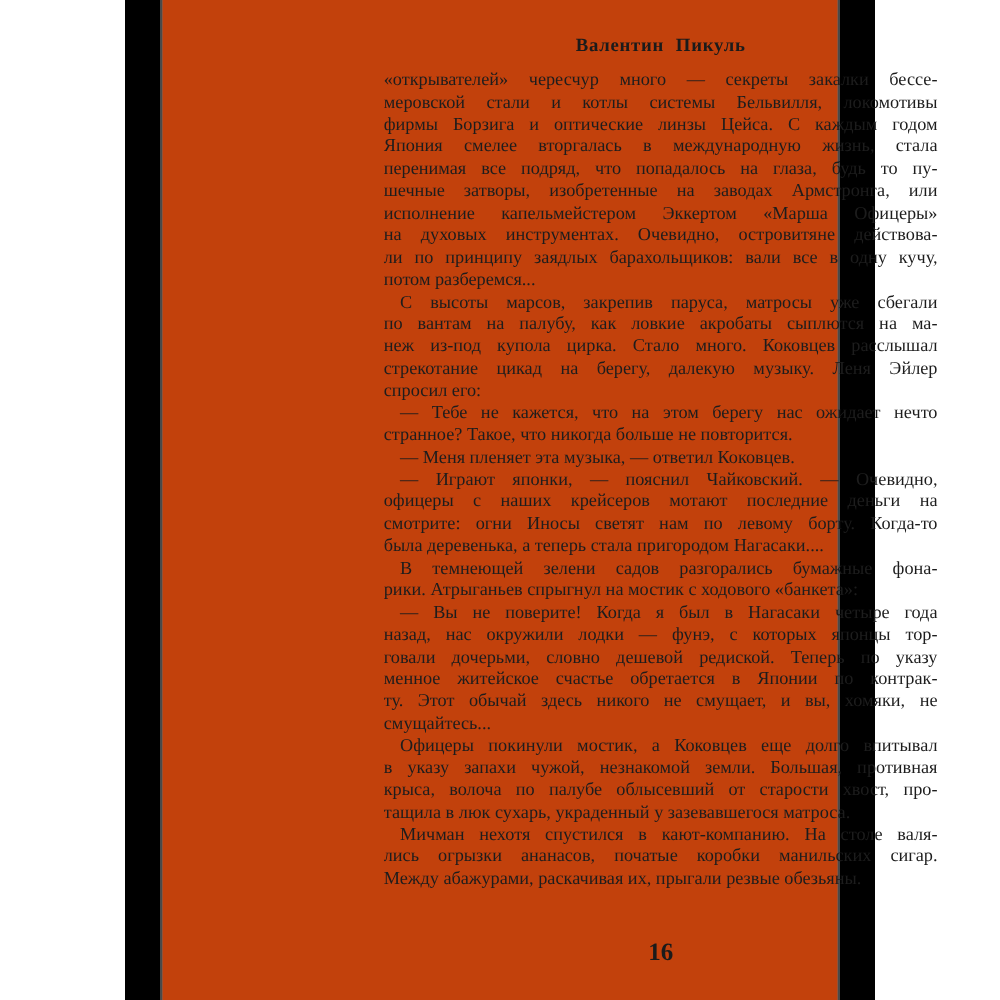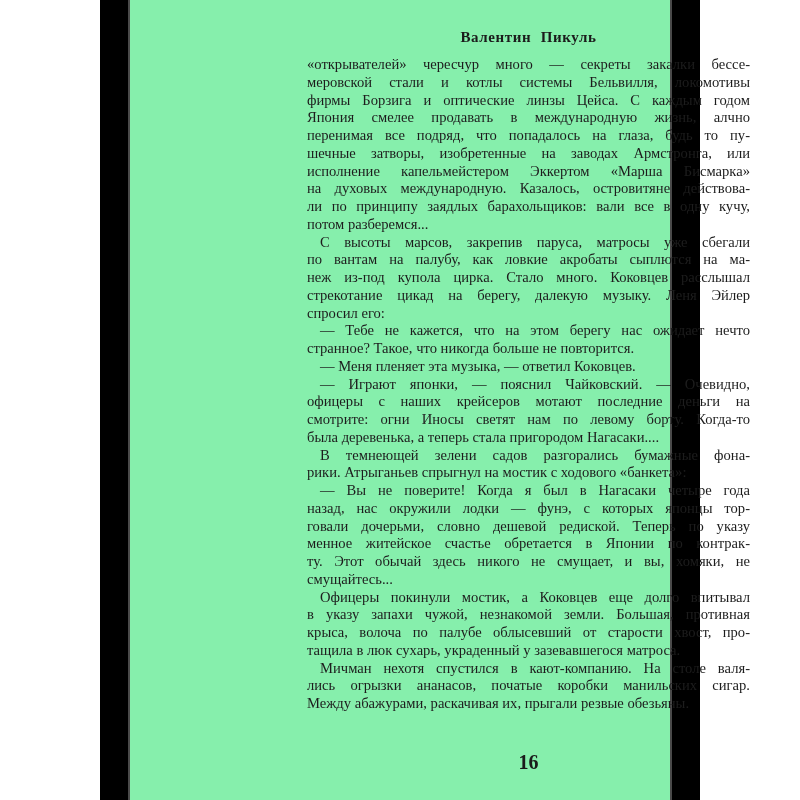--- a/index.html
+++ b/index.html
@@ -25,21 +25,21 @@
     background: #000000;
   }
   .scan-bar.left  { left: 100px; border-right: 2px solid #4a4a4a; }
   .scan-bar.right { left: 670px; border-left: 2px solid #4a4a4a; }
   .paper {
     position: absolute;
     left: 130px;
     top: 0;
     width: 540px;
     height: 800px;
-    background: #86efac;
+    background: #c2410c;
   }
   .running-header {
     position: absolute;
     left: 177px;
     top: 29px;
     width: 443px;
     text-align: center;
     font-weight: bold;
     font-size: 15px;
     letter-spacing: 0.6px;
@@ -86,25 +86,25 @@
 
 <div class="stage">
   <div class="scan-bar left"></div>
   <div class="scan-bar right"></div>
   <div class="paper">
     <div class="running-header">Валентин Пикуль</div>
     <div class="text-block">
         <div class="line">«открывателей» чересчур много — секреты закалки бессе-</div>
         <div class="line">меровской стали и котлы системы Бельвилля, локомотивы</div>
         <div class="line">фирмы Борзига и оптические линзы Цейса. С каждым годом</div>
-        <div class="line">Япония смелее продавать в международную жизнь, алчно</div>
+        <div class="line">Япония смелее вторгалась в международную жизнь, стала</div>
         <div class="line">перенимая все подряд, что попадалось на глаза, будь то пу-</div>
         <div class="line">шечные затворы, изобретенные на заводах Армстронга, или</div>
-        <div class="line">исполнение капельмейстером Эккертом «Марша Бисмарка»</div>
-        <div class="line">на духовых международную. Казалось, островитяне действова-</div>
+        <div class="line">исполнение капельмейстером Эккертом «Марша Офицеры»</div>
+        <div class="line">на духовых инструментах. Очевидно, островитяне действова-</div>
         <div class="line">ли по принципу заядлых барахольщиков: вали все в одну кучу,</div>
         <div class="line last">потом разберемся...</div>
         <div class="line indent">С высоты марсов, закрепив паруса, матросы уже сбегали</div>
         <div class="line">по вантам на палубу, как ловкие акробаты сыплются на ма-</div>
         <div class="line">неж из-под купола цирка. Стало много. Коковцев расслышал</div>
         <div class="line">стрекотание цикад на берегу, далекую музыку. Леня Эйлер</div>
         <div class="line last">спросил его:</div>
         <div class="line indent">— Тебе не кажется, что на этом берегу нас ожидает нечто</div>
         <div class="line last">странное? Такое, что никогда больше не повторится.</div>
         <div class="line last indent">— Меня пленяет эта музыка, — ответил Коковцев.</div>

